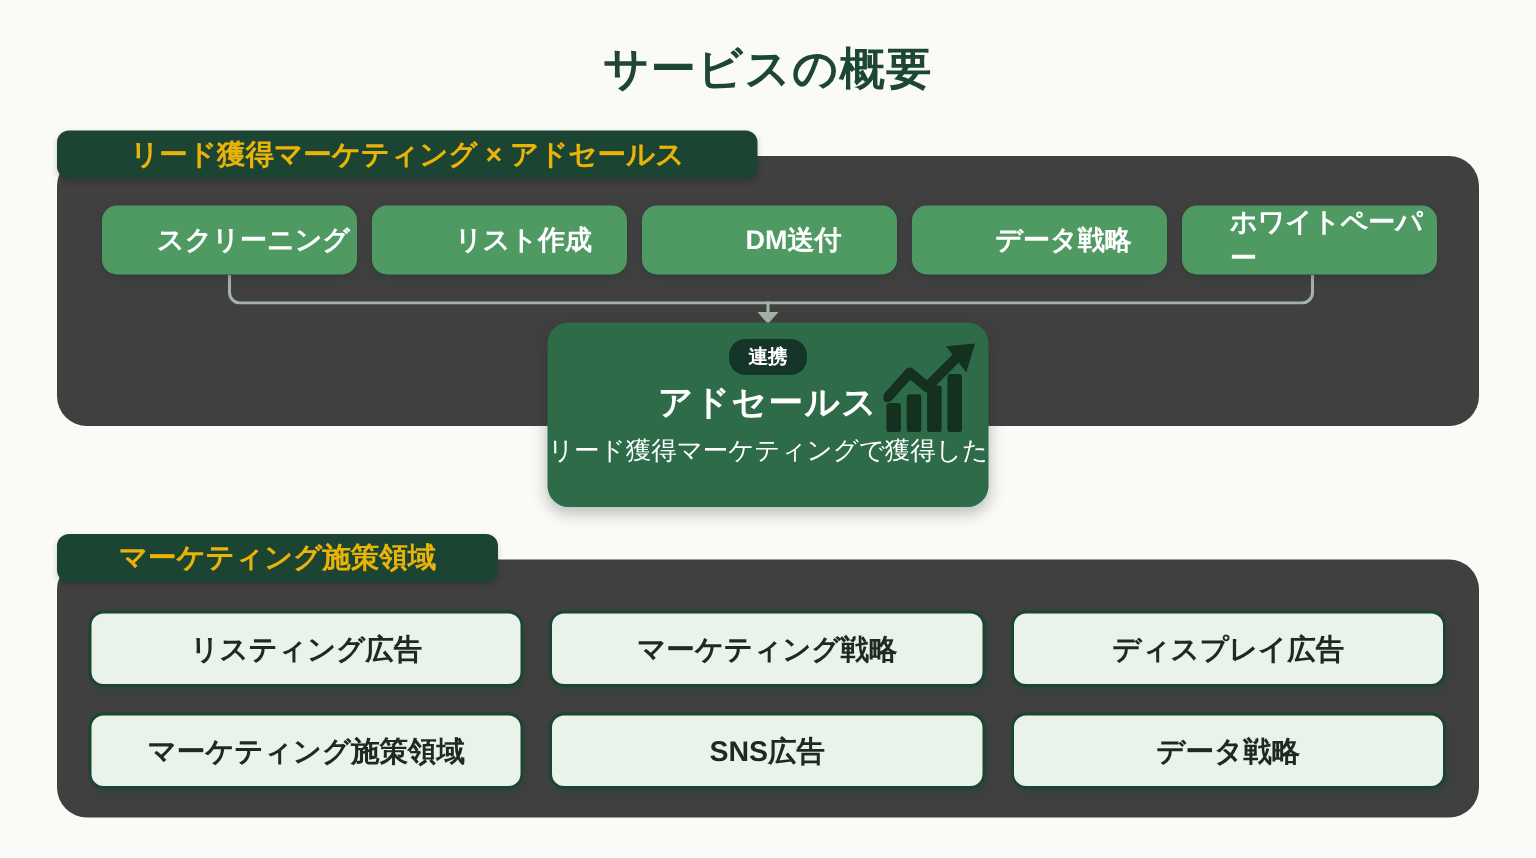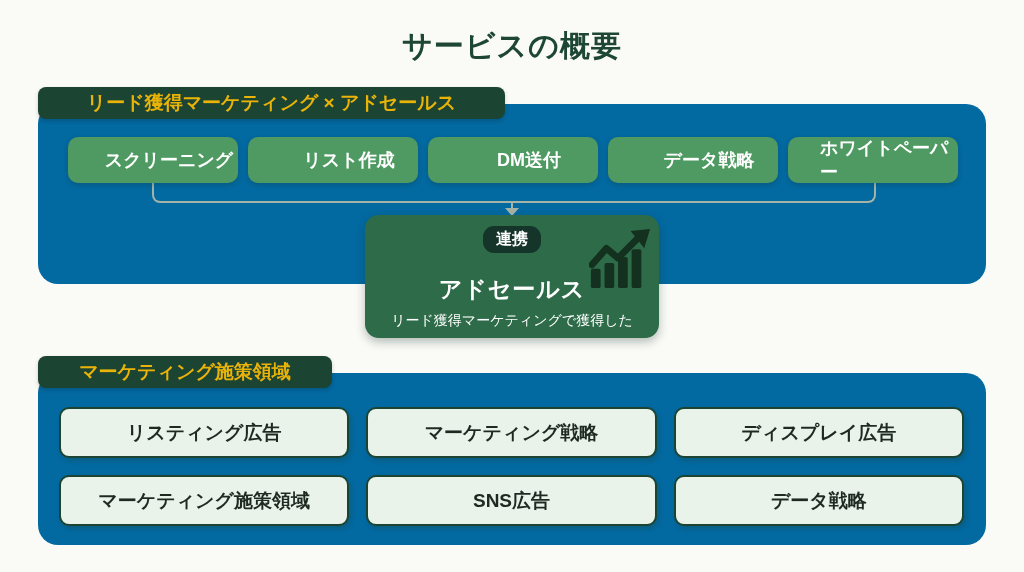--- a/index.html
+++ b/index.html
@@ -3,21 +3,21 @@
 <meta charset="utf-8">
 <style>
   html,body{margin:0;padding:0;}
   body{font-family:"Liberation Sans",sans-serif;}
   .stage{position:relative;width:1024px;height:572px;background:#fafaf7;overflow:hidden;}
 
   .page-title{position:absolute;left:0;right:0;top:26px;text-align:center;
     font-size:30px;font-weight:bold;color:#1d4733;letter-spacing:1px;}
 
   
-  .panel{position:absolute;background:#0369a1;border-radius:20px;}
+  .panel{position:absolute;background:#404040;border-radius:20px;}
   .panel-top{left:38px;top:104px;width:948px;height:180px;}
   .panel-bottom{left:38px;top:373px;width:948px;height:172px;}
 
   
   .section-label{position:absolute;display:flex;align-items:center;justify-content:center;
     background:#1c4433;color:#eab308;font-weight:bold;font-size:19px;height:32px;
     border-radius:8px;z-index:3;box-shadow:0 2px 4px rgba(0,0,0,0.18);}
   .label-top{left:38px;top:87px;width:467px;}
   .label-bottom{left:38px;top:356px;width:294px;}
 
@@ -35,23 +35,23 @@
   .stem{position:absolute;left:511px;top:201px;width:2px;height:8px;background:#a5b3a7;z-index:1;}
   .arrow-head{position:absolute;left:505px;top:208px;width:0;height:0;
     border-left:7px solid transparent;border-right:7px solid transparent;
     border-top:8px solid #a5b3a7;z-index:1;}
 
   
   .adsales-box{position:absolute;left:365px;top:215px;width:294px;height:123px;
     background:#2d6b49;border-radius:14px;color:#ffffff;text-align:center;z-index:4;
     box-shadow:0 4px 10px rgba(20,45,32,0.30);}
   .adsales-badge{display:inline-block;margin-top:11px;background:#16352a;color:#ffffff;
-    font-size:16px;font-weight:bold;padding:3px 13px;border-radius:11px;}
-  .adsales-title{font-size:23px;font-weight:bold;margin-top:21px;letter-spacing:1px;}
-  .adsales-desc{font-size:14px;line-height:1.45;margin-top:5px;}
+    font-size:13px;font-weight:bold;padding:3px 13px;border-radius:11px;}
+  .adsales-title{font-size:23px;font-weight:bold;margin-top:3px;letter-spacing:1px;}
+  .adsales-desc{font-size:17px;line-height:1.45;margin-top:5px;}
   .adsales-icon{position:absolute;left:224px;top:12px;width:62px;height:64px;}
 
   
   .measures-grid{position:absolute;left:21px;top:34px;width:905px;
     display:grid;grid-template-columns:repeat(3,1fr);column-gap:17px;row-gap:17px;}
   .measure-box{height:51px;display:flex;align-items:center;justify-content:center;
     background:#e9f3ea;border:2px solid #1c4433;border-radius:10px;box-sizing:border-box;
     font-size:19px;font-weight:bold;color:#1e2a21;
     box-shadow:2px 3px 4px rgba(28,68,51,0.28);}
 </style>

